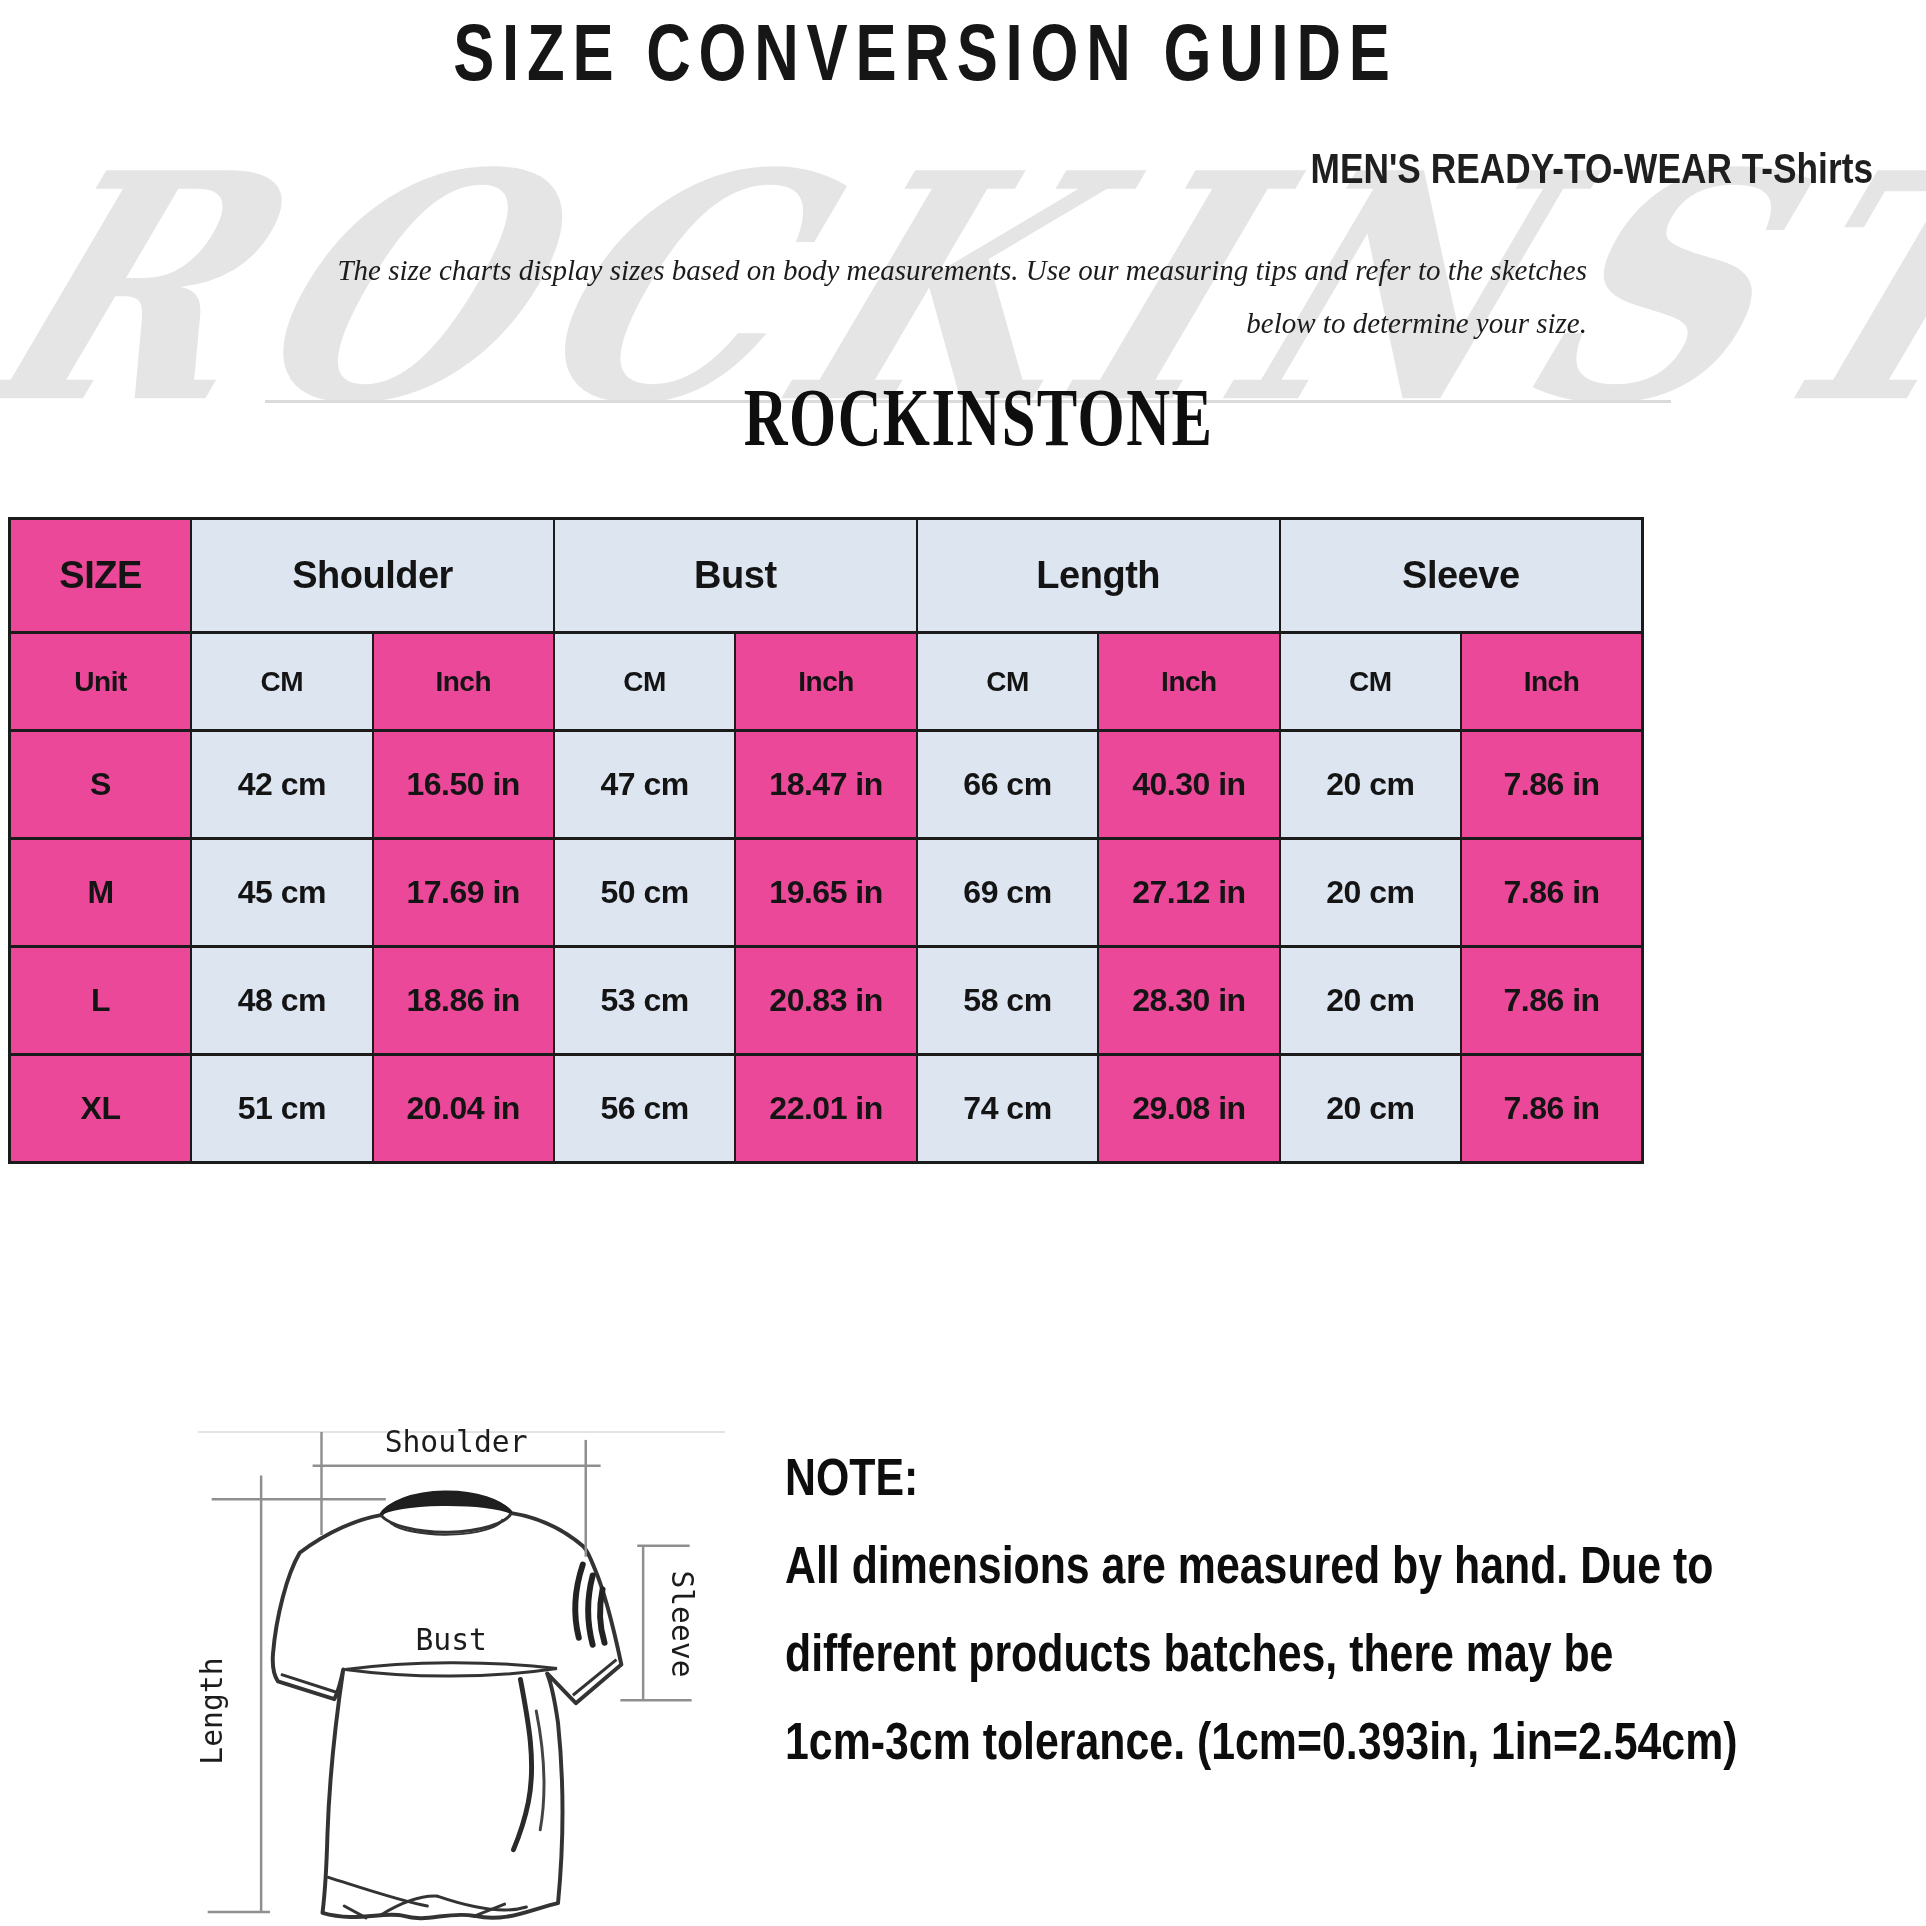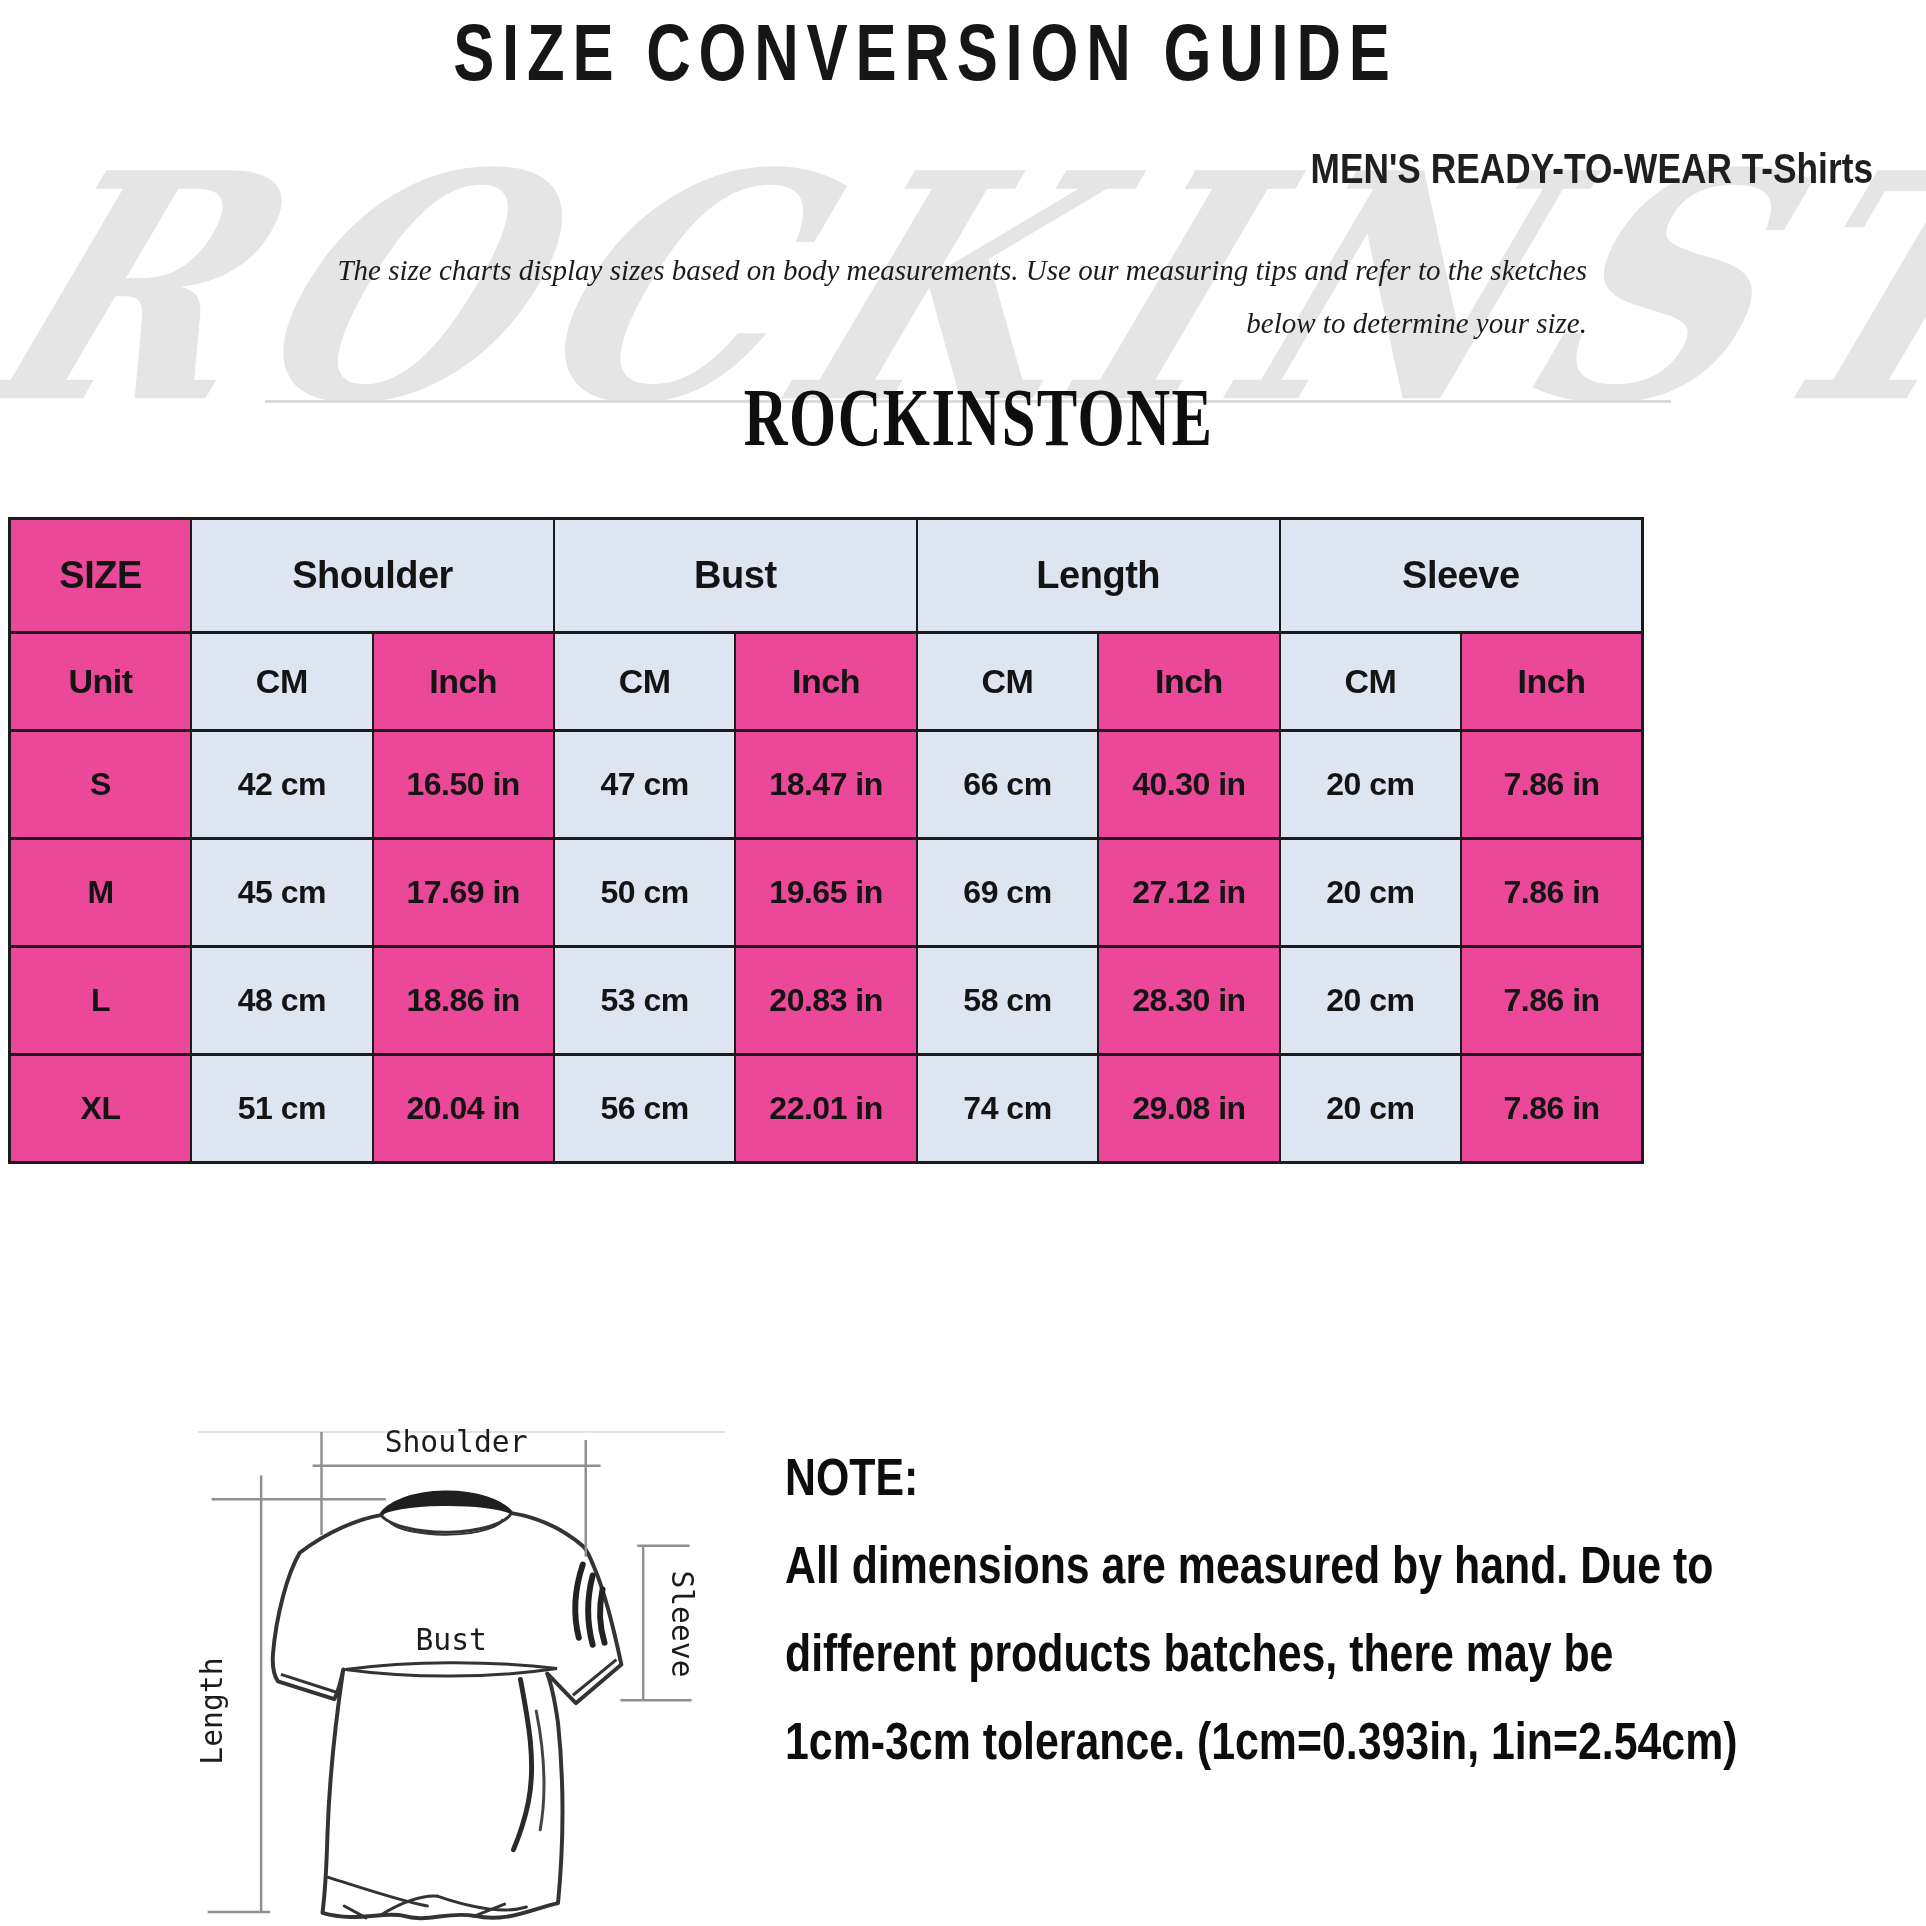--- a/index.html
+++ b/index.html
@@ -26,21 +26,21 @@
   .brand{position:absolute;top:372px;left:15px;width:1927px;text-align:center;z-index:2;
     font-family:"Liberation Serif",serif;font-weight:bold;font-size:83px;line-height:91px;color:#0e0e0e;}
   .brand-inner{display:inline-block;transform:scaleX(0.73);transform-origin:center;letter-spacing:2px;white-space:nowrap;}
 
   
   .size-table{position:absolute;left:8px;top:517px;width:1636px;z-index:2;background:#ec4899;
     border-collapse:collapse;table-layout:fixed;border:3px solid var(--bd,#1b1b1b);}
   .size-table th,.size-table td{border:2px solid var(--bd,#1b1b1b);border-top-width:3px;border-bottom-width:3px;
     text-align:center;vertical-align:middle;padding:0;color:#141414;letter-spacing:-0.5px;}
   .group-row th{height:111px;font-size:38px;font-weight:bold;}
-  .unit-row td{height:95px;font-size:34px;font-weight:bold;}
+  .unit-row td{height:95px;font-size:28px;font-weight:bold;}
   .data-row td{height:105px;font-size:32px;font-weight:bold;}
   .blue{background:var(--fill,#dce5f0);}
 
   
   .diagram{position:absolute;left:178px;top:1414px;z-index:2;}
   .diagram text{font-family:"DejaVu Sans Mono","Liberation Mono",monospace;font-size:30px;fill:#1c1c1c;}
 
   
   .note{position:absolute;left:785px;top:1434px;z-index:2;}
   .note-line{font-size:51px;line-height:88px;font-weight:bold;color:#0d0d0d;white-space:nowrap;

